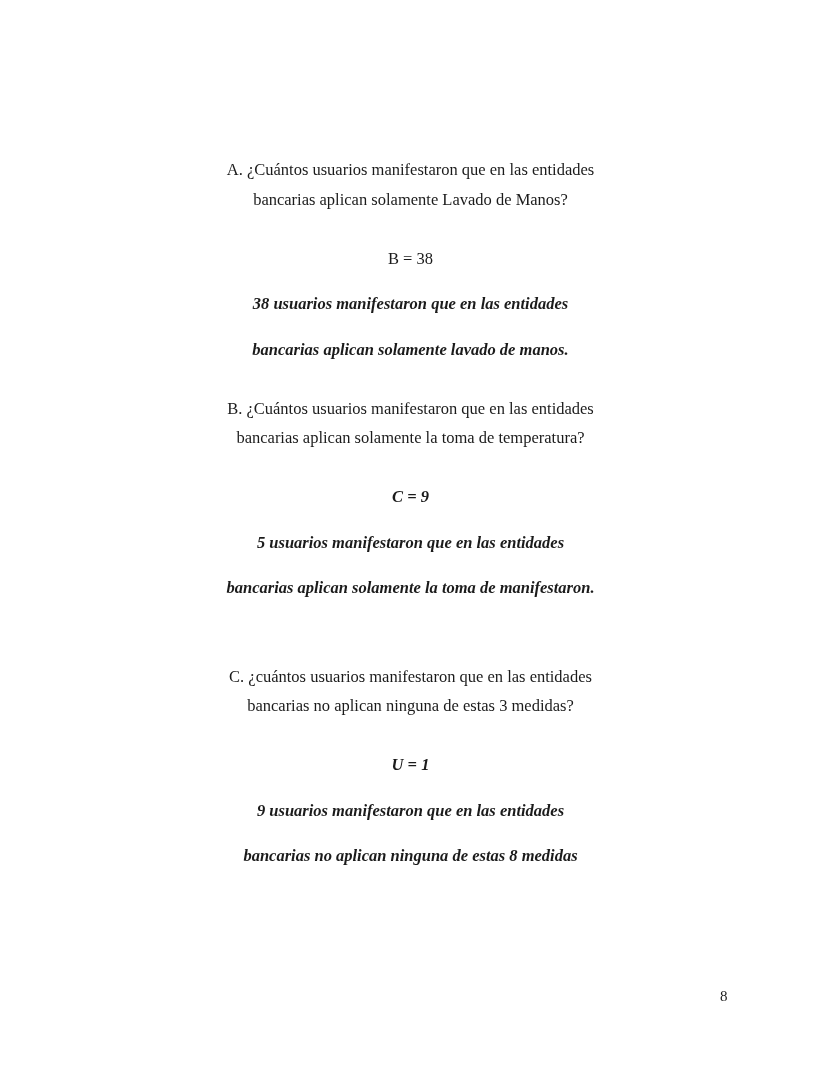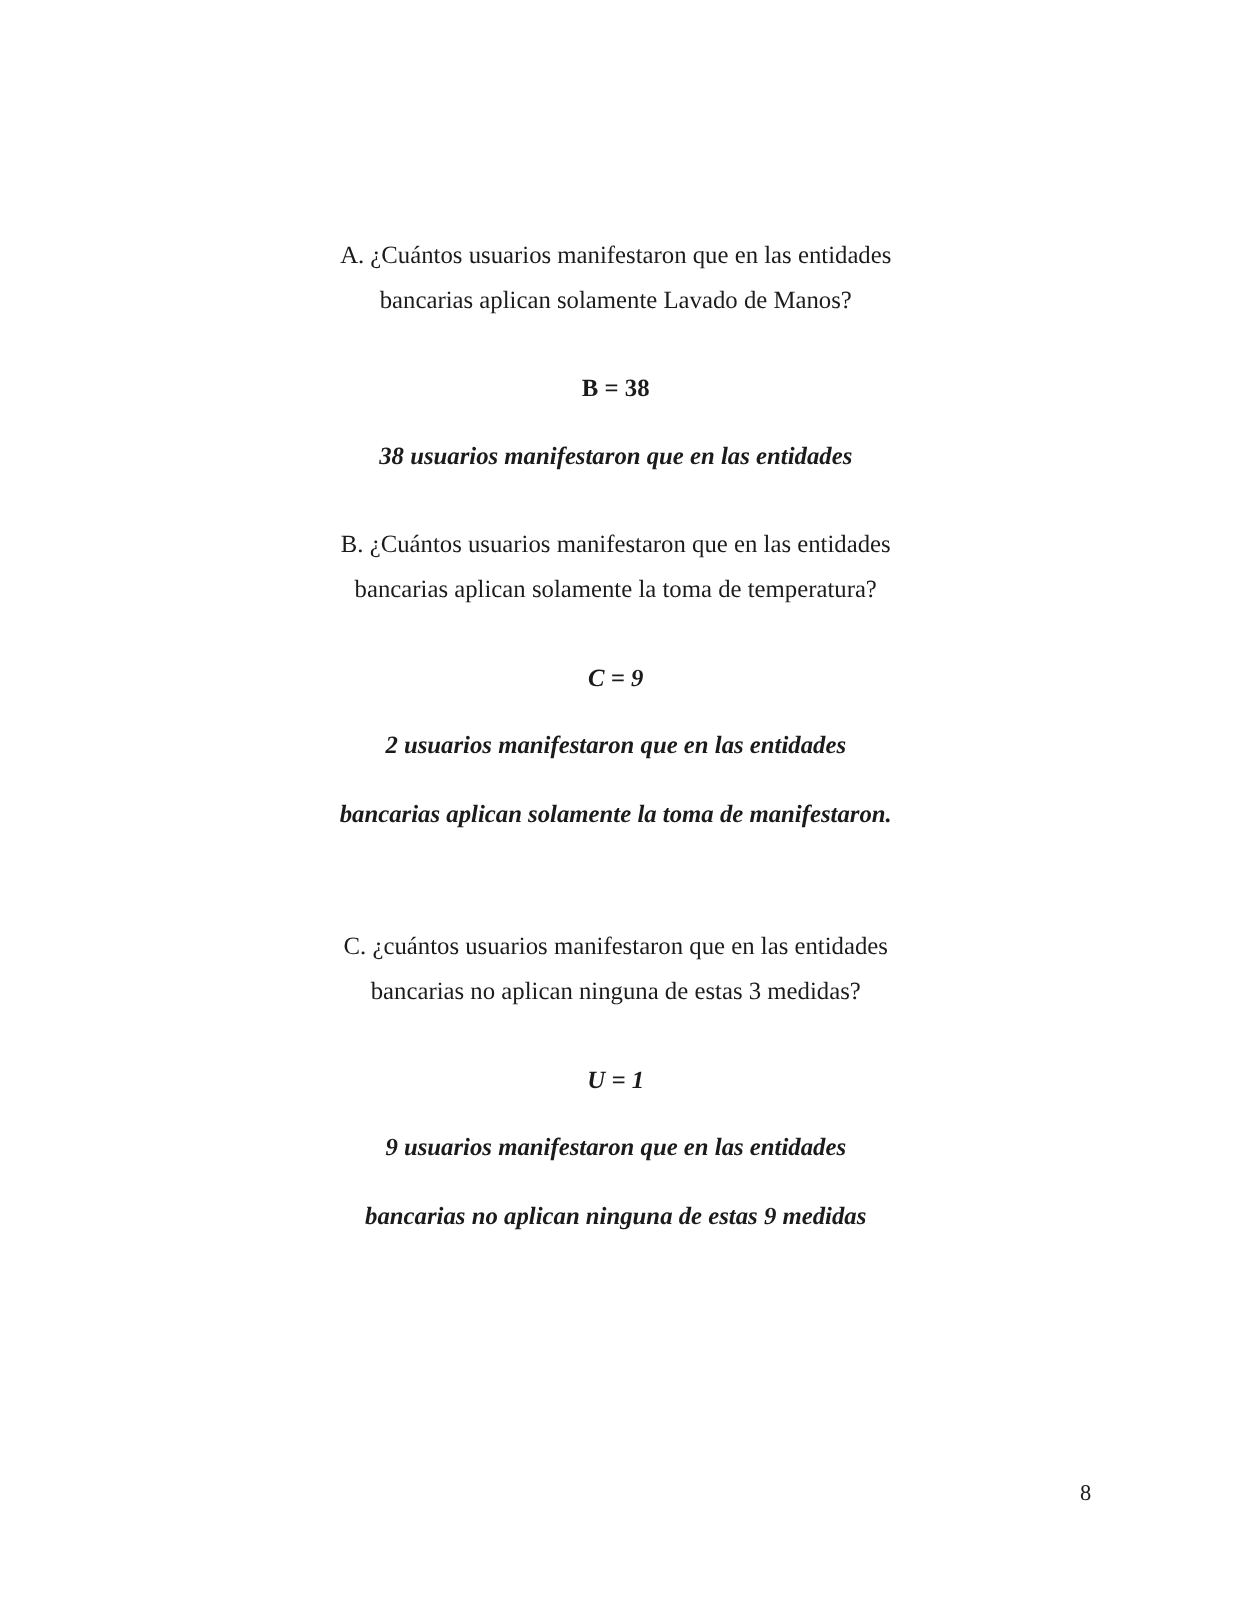--- a/index.html
+++ b/index.html
@@ -20,21 +20,21 @@
     padding-top: 155px;
     text-align: center;
     font-size: 16.5px;
   }
   .line {
     line-height: 29.5px;
     height: 29.5px;
     white-space: nowrap;
   }
   .q  { font-weight: normal; font-style: normal; }
-  .ab { font-weight: bold;  font-style: normal; }   
+  .ab { font-weight: normal;  font-style: normal; }   
   .abi{ font-weight: bold;  font-style: italic; }   
   .ai { font-weight: bold;  font-style: italic; margin-top: 16px; }   
   .sp  { height: 29.5px; }
   .sp2 { height: 59px; }
   .page-number {
     position: absolute;
     top: 988px;
     left: 720px;
     font-size: 15px;
     font-weight: normal;
@@ -45,33 +45,34 @@
 <body>
 
 <div class="page">
   <div class="content">
 
     <div class="line q">A. ¿Cuántos usuarios manifestaron que en las entidades</div>
     <div class="line q">bancarias aplican solamente Lavado de Manos?</div>
     <div class="sp"></div>
     <div class="line ab">B = 38</div>
     <div class="line ai">38 usuarios manifestaron que en las entidades</div>
+    <div class="line ai">bancarias aplican solamente lavado de manos.</div>
     <div class="sp"></div>
 
     <div class="line q">B. ¿Cuántos usuarios manifestaron que en las entidades</div>
     <div class="line q">bancarias aplican solamente la toma de temperatura?</div>
     <div class="sp"></div>
     <div class="line abi">C = 9</div>
-    <div class="line ai">2 usuarios manifestaron que en las entidades</div>
+    <div class="line ai">5 usuarios manifestaron que en las entidades</div>
     <div class="line ai">bancarias aplican solamente la toma de manifestaron.</div>
     <div class="sp2"></div>
 
     <div class="line q">C. ¿cuántos usuarios manifestaron que en las entidades</div>
     <div class="line q">bancarias no aplican ninguna de estas 3 medidas?</div>
     <div class="sp"></div>
     <div class="line abi">U = 1</div>
     <div class="line ai">9 usuarios manifestaron que en las entidades</div>
-    <div class="line ai">bancarias no aplican ninguna de estas 9 medidas</div>
+    <div class="line ai">bancarias no aplican ninguna de estas 8 medidas</div>
 
   </div>
 
   <div class="page-number">8</div>
 </div>
 
 </body></html>

